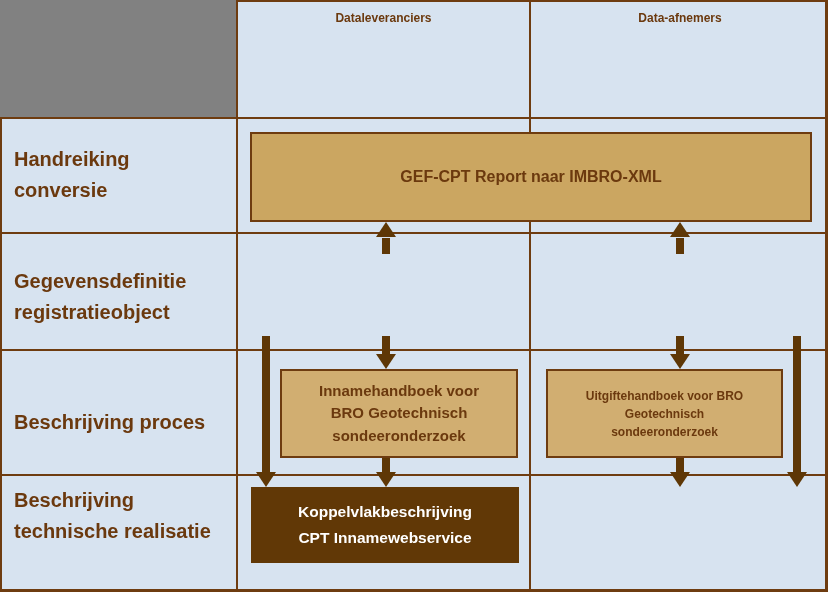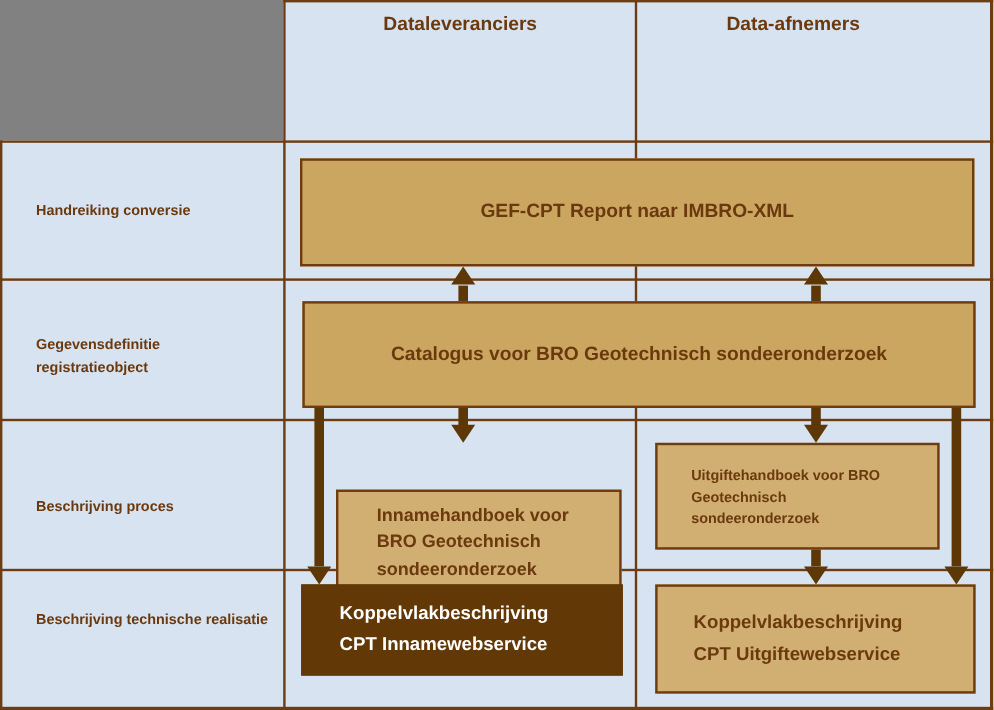--- a/index.html
+++ b/index.html
@@ -24,53 +24,53 @@
   #h3{top:349px;}
   #h4{top:474px;}
   
   #corner{
     position:absolute;left:0;top:0;width:236px;height:117px;
     background:var(--gray_cell,#818181);z-index:2;
   }
   
   .col-head{
     position:absolute;top:11px;z-index:2;text-align:center;
-    color:var(--text_brown,#6b390e);font-size:16px;line-height:1.25;
+    color:var(--text_brown,#6b390e);font-size:12px;line-height:1.25;
   }
   #col-head-1{left:238px;width:291px;}
-  #col-head-2{left:514px;width:294px;}
+  #col-head-2{left:533px;width:294px;}
   
   .row-label{
     position:absolute;left:2px;width:234px;z-index:2;
     display:flex;align-items:center;box-sizing:border-box;
-    padding-left:28px;padding-right:8px;
-    color:var(--text_brown,#6b390e);font-size:12px;line-height:1.55;
+    padding-left:12px;padding-right:8px;
+    color:var(--text_brown,#6b390e);font-size:20px;line-height:1.55;
   }
   #row-label-1{top:119px;height:112px;}
   #row-label-2{top:234px;height:126px;}
   #row-label-3{top:351px;height:142px;}
   #row-label-4{top:476px;height:80px;border-radius:17px;}
   
   .stem{position:absolute;width:8px;background:var(--arrow,#5e3706);z-index:3;}
   .head{position:absolute;width:0;height:0;z-index:3;
     border-left:10px solid transparent;border-right:10px solid transparent;}
   .head.up{border-bottom:15px solid var(--arrow,#5e3706);}
   .head.down{border-top:15px solid var(--arrow,#5e3706);}
   
   .box{
     position:absolute;z-index:4;box-sizing:border-box;
-    display:flex;align-items:center;justify-content:center;
+    display:flex;align-items:center;justify-content:center;text-align:center;
     border:2px solid var(--box_border,#6e3c10);
     background:var(--tan_box,#cba661);
     color:var(--text_brown,#6b390e);
   }
   #box-gef{left:250px;top:132px;width:562px;height:90px;font-size:16px;}
   #box-catalogus{left:252px;top:251px;width:561px;height:89px;font-size:16px;}
   #box-innamehandboek{left:280px;top:369px;width:238px;height:89px;
-    font-size:15px;line-height:1.5;background:var(--tan_box_light,#d1ae71);padding:0 32px;margin-top:39px;}
+    font-size:15px;line-height:1.5;background:var(--tan_box_light,#d1ae71);padding:0 32px;}
   #box-uitgiftehandboek{left:546px;top:369px;width:237px;height:89px;
     font-size:12px;line-height:1.5;background:var(--tan_box_light,#d1ae71);padding:0 28px;}
   #box-koppelvlak-inname{left:251px;top:487px;width:268px;height:76px;
     font-size:15.5px;line-height:1.7;background:var(--dark_brown_box,#613806);
     border-color:var(--dark_brown_box,#613806);color:var(--white_text,#ffffff);padding:0 30px;}
   #box-koppelvlak-uitgifte{left:546px;top:487px;width:267px;height:91px;
     font-size:15.5px;line-height:1.7;background:var(--tan_box_light,#d1ae71);padding:0 30px;}
 </style>
 </head>
 <body>
@@ -112,19 +112,17 @@
   <div class="head down" style="left:256px;top:472px;"></div>
   <div class="stem" style="left:793px;top:336px;height:136px;"></div>
   <div class="head down" style="left:787px;top:472px;"></div>
 
   <div class="stem" style="left:382px;top:452px;height:20px;"></div>
   <div class="head down" style="left:376px;top:472px;"></div>
   <div class="stem" style="left:676px;top:452px;height:20px;"></div>
   <div class="head down" style="left:670px;top:472px;"></div>
 
   <div class="box" id="box-gef">GEF-CPT Report naar IMBRO-XML</div>
-  <div class="box" id="box-catalogus">Catalogus voor BRO Geotechnisch sondeeronderzoek</div>
   <div class="box" id="box-innamehandboek">Innamehandboek voor BRO Geotechnisch sondeeronderzoek</div>
   <div class="box" id="box-uitgiftehandboek">Uitgiftehandboek voor BRO Geotechnisch sondeeronderzoek</div>
   <div class="box" id="box-koppelvlak-inname">Koppelvlakbeschrijving CPT Innamewebservice</div>
-  <div class="box" id="box-koppelvlak-uitgifte">Koppelvlakbeschrijving CPT Uitgiftewebservice</div>
 
 </div>
 
 </body></html>

